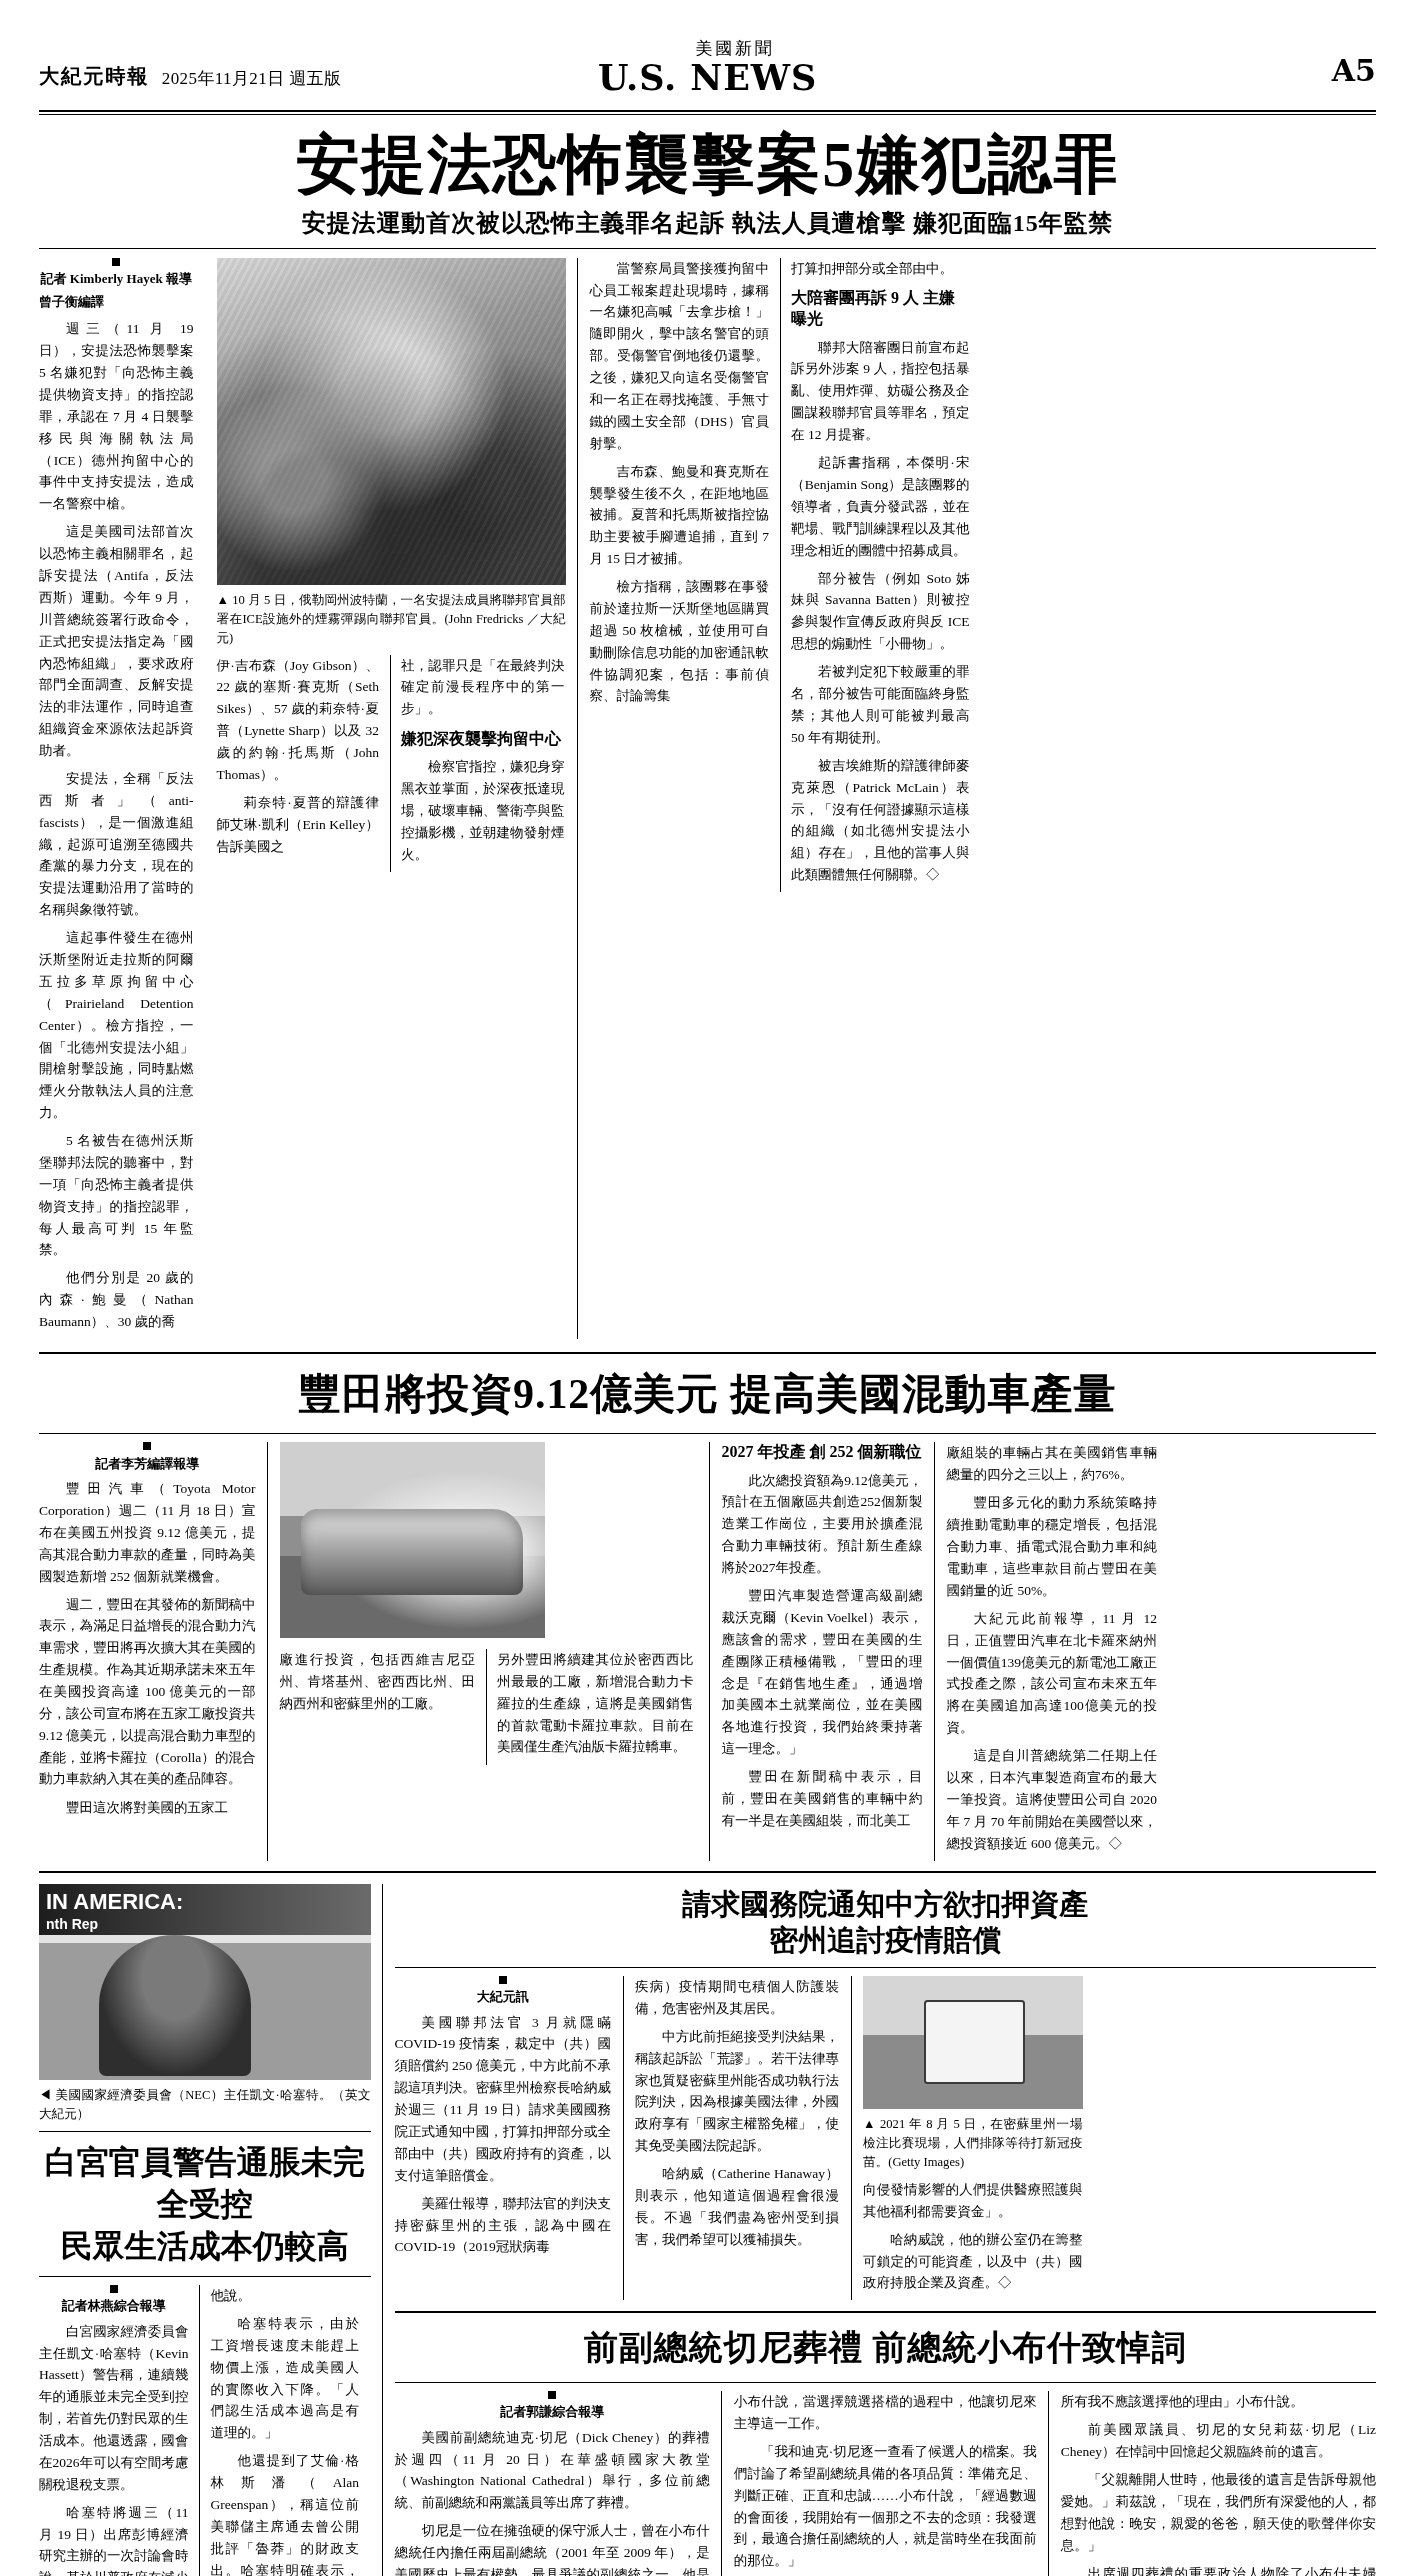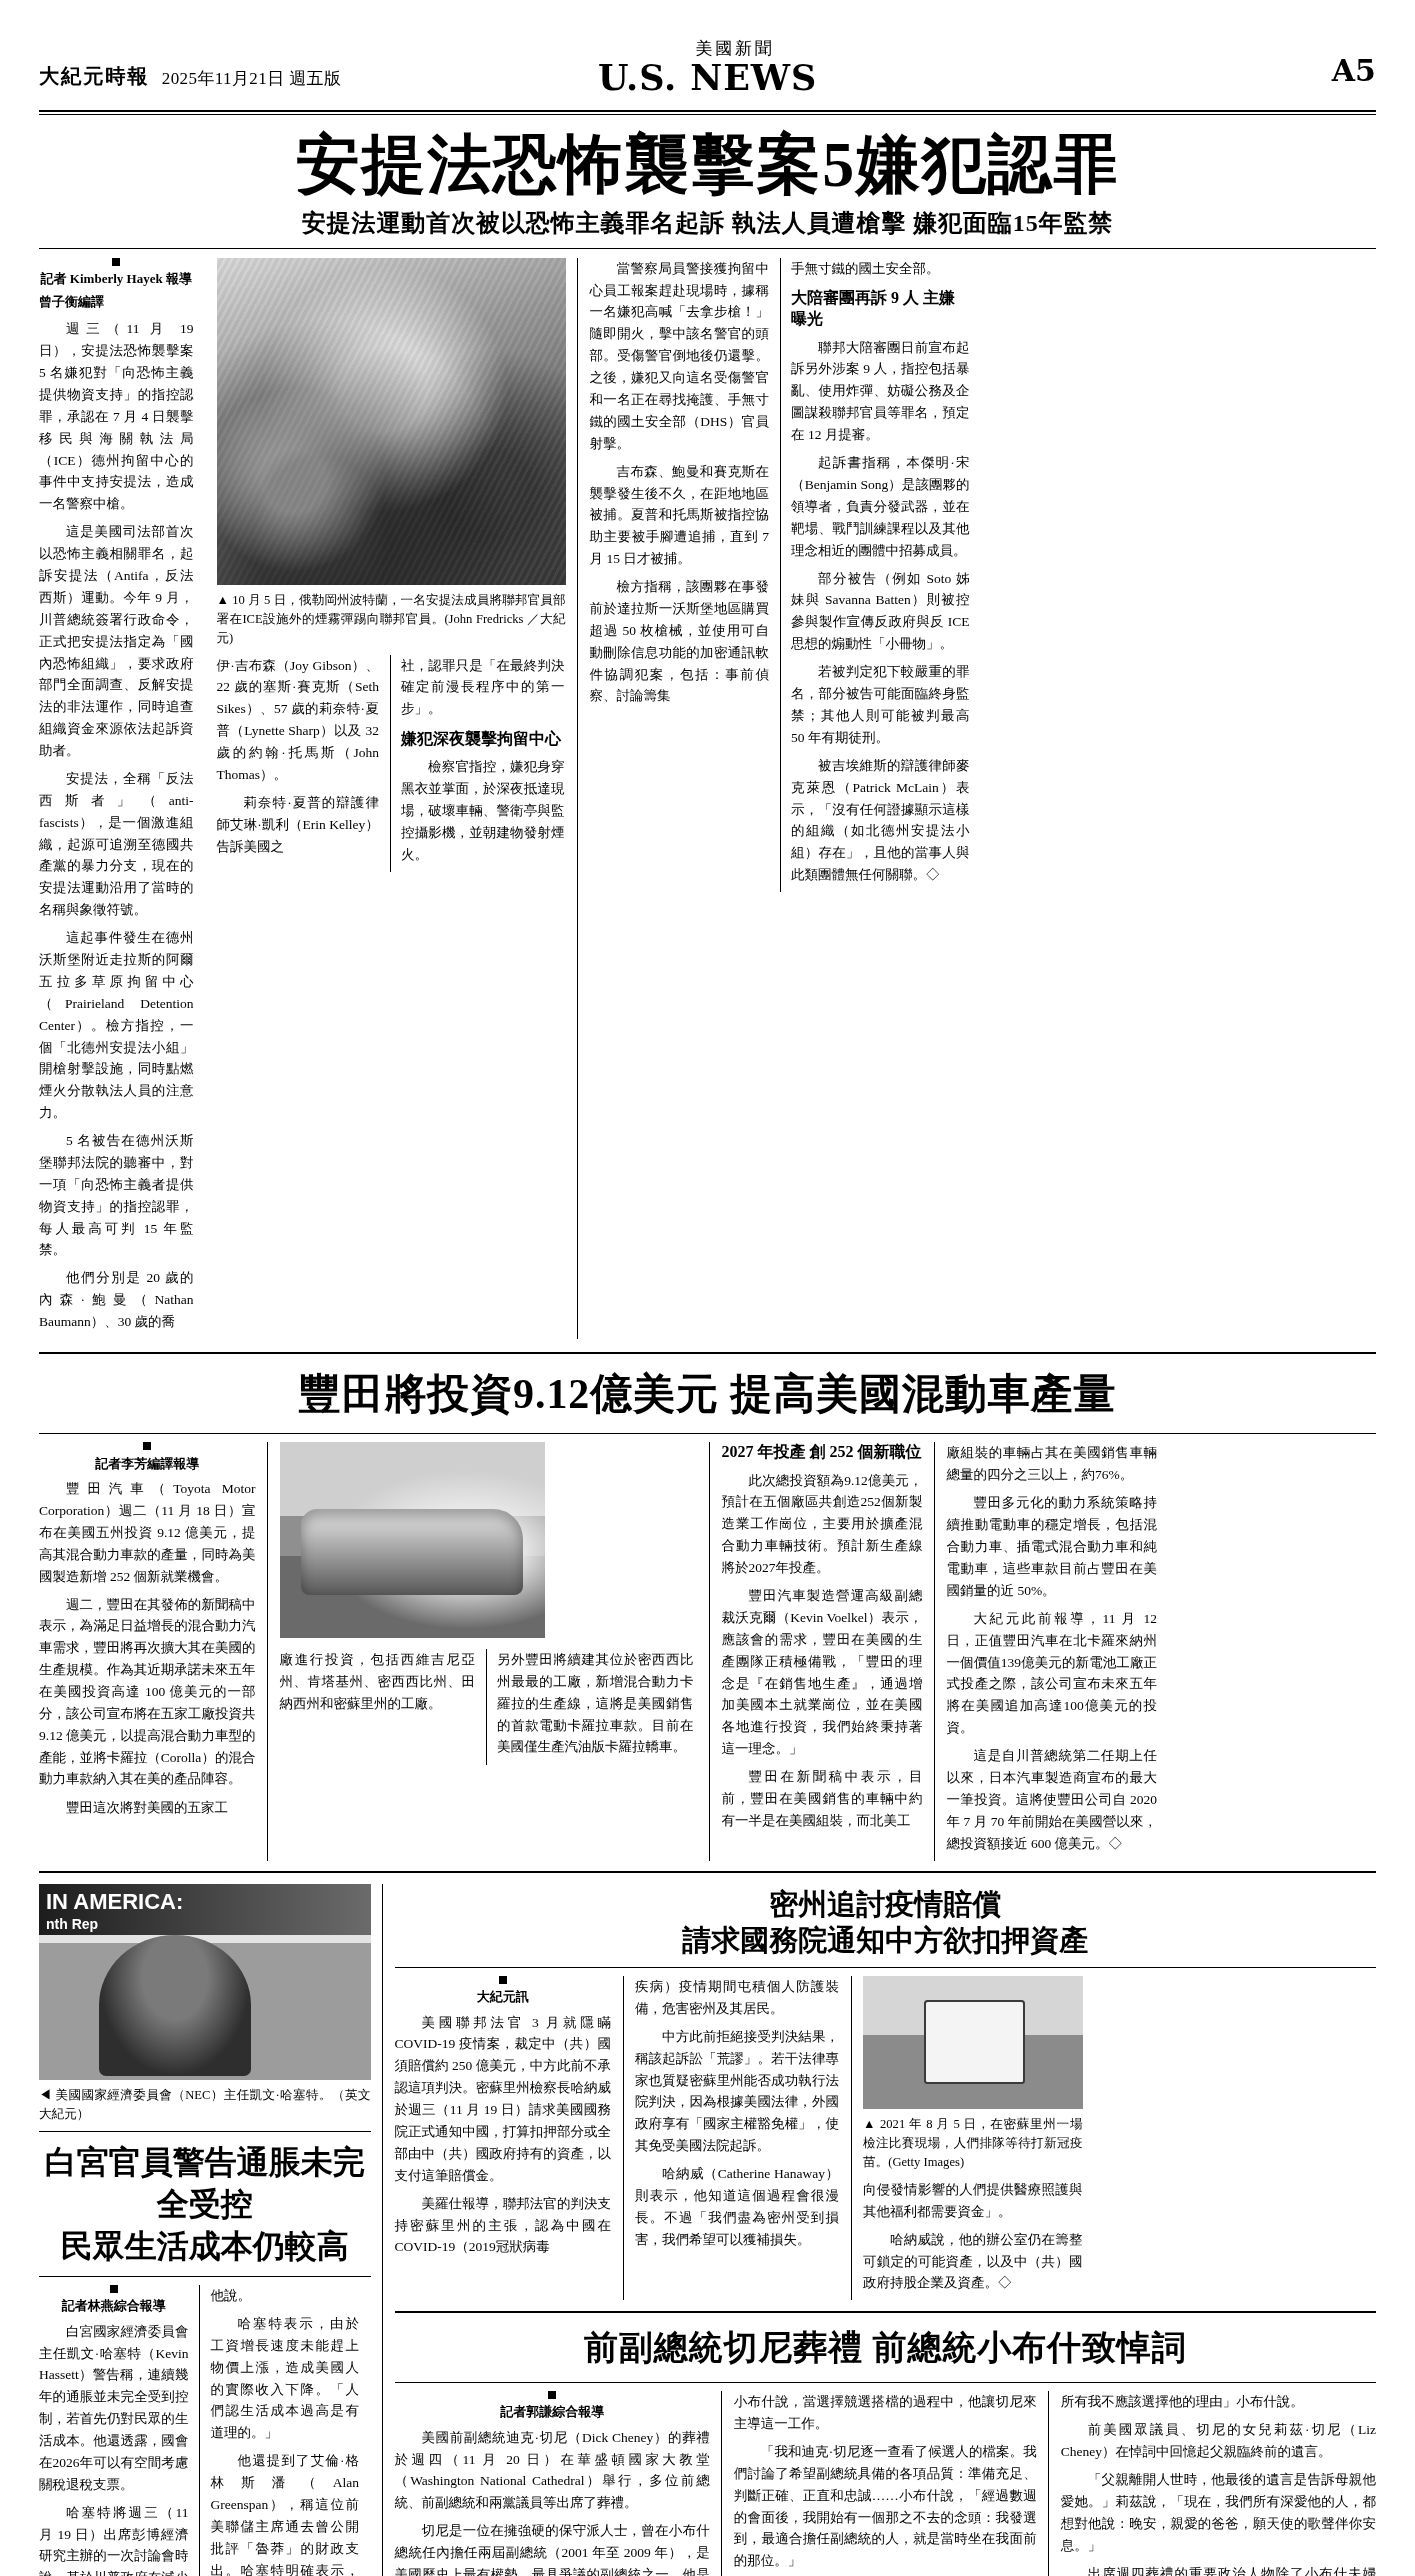--- a/index.html
+++ b/index.html
@@ -141,21 +141,21 @@
 
     <div class="col vdiv" style="width:405px; padding:0 11.5px;">
       <p class="body noind" style="visibility:hidden; height:0; margin:0;">.</p>
       <div style="display:flex;">
         <div style="width:190px; padding-right:10.6px;">
           <p class="body">當警察局員警接獲拘留中心員工報案趕赴現場時，據稱一名嫌犯高喊「去拿步槍！」隨即開火，擊中該名警官的頭部。受傷警官倒地後仍還擊。之後，嫌犯又向這名受傷警官和一名正在尋找掩護、手無寸鐵的國土安全部（DHS）官員射擊。</p>
           <p class="body">吉布森、鮑曼和賽克斯在襲擊發生後不久，在距地地區被捕。夏普和托馬斯被指控協助主要被手腳遭追捕，直到 7 月 15 日才被捕。</p>
           <p class="body">檢方指稱，該團夥在事發前於達拉斯一沃斯堡地區購買超過 50 枚槍械，並使用可自動刪除信息功能的加密通訊軟件協調犯案，包括：事前偵察、討論籌集</p>
         </div>
         <div style="width:190px; padding-left:10.6px; border-left:0.9px solid #000;">
-          <p class="body noind">手無寸鐵的國土安全部。</p>
+          <p class="body noind">打算扣押部分或全部由中。</p>
           <div class="sub-head">大陪審團再訴 9 人 主嫌曝光</div>
           <p class="body">聯邦大陪審團日前宣布起訴另外涉案 9 人，指控包括暴亂、使用炸彈、妨礙公務及企圖謀殺聯邦官員等罪名，預定在 12 月提審。</p>
           <p class="body">起訴書指稱，本傑明·宋（Benjamin Song）是該團夥的領導者，負責分發武器，並在靶場、戰鬥訓練課程以及其他理念相近的團體中招募成員。</p>
           <p class="body">部分被告（例如 Soto 姊妹與 Savanna Batten）則被控參與製作宣傳反政府與反 ICE 思想的煽動性「小冊物」。</p>
           <p class="body">若被判定犯下較嚴重的罪名，部分被告可能面臨終身監禁；其他人則可能被判最高 50 年有期徒刑。</p>
           <p class="body">被吉埃維斯的辯護律師麥克萊恩（Patrick McLain）表示，「沒有任何證據顯示這樣的組織（如北德州安提法小組）存在」，且他的當事人與此類團體無任何關聯。◇</p>
         </div>
       </div>
     </div>
   </div>
@@ -237,22 +237,22 @@
           <p class="body">哈塞特表示，由於工資增長速度未能趕上物價上漲，造成美國人的實際收入下降。「人們認生活成本過高是有道理的。」</p>
           <p class="body">他還提到了艾倫·格林斯潘（Alan Greenspan），稱這位前美聯儲主席通去曾公開批評「魯莽」的財政支出。哈塞特明確表示，他也看到了支出失控的危險，並指出如果國會重組盟興，「通脹將定會上升」。</p>
 
         </div>
       </div>
     </div>
 
     <div class="col vdiv" style="width:994px; padding-left:11.5px;">
 
       <div class="h-mo">
+        <div>請求國務院通知中方欲扣押資產</div>
         <div>密州追討疫情賠償</div>
-        <div>請求國務院通知中方欲扣押資產</div>
       </div>
       <div class="rule-thin"></div>
 
       <div class="cols" style="margin-top:8px;">
         <div class="col" style="width:228px; padding-right:11.5px;">
           <div class="byline">
             <span class="sq"></span>
             <span>大紀元訊</span>
           </div>
           <p class="body">美國聯邦法官 3 月就隱瞞 COVID-19 疫情案，裁定中（共）國須賠償約 250 億美元，中方此前不承認這項判決。密蘇里州檢察長哈納威於週三（11 月 19 日）請求美國國務院正式通知中國，打算扣押部分或全部由中（共）國政府持有的資產，以支付這筆賠償金。</p>

